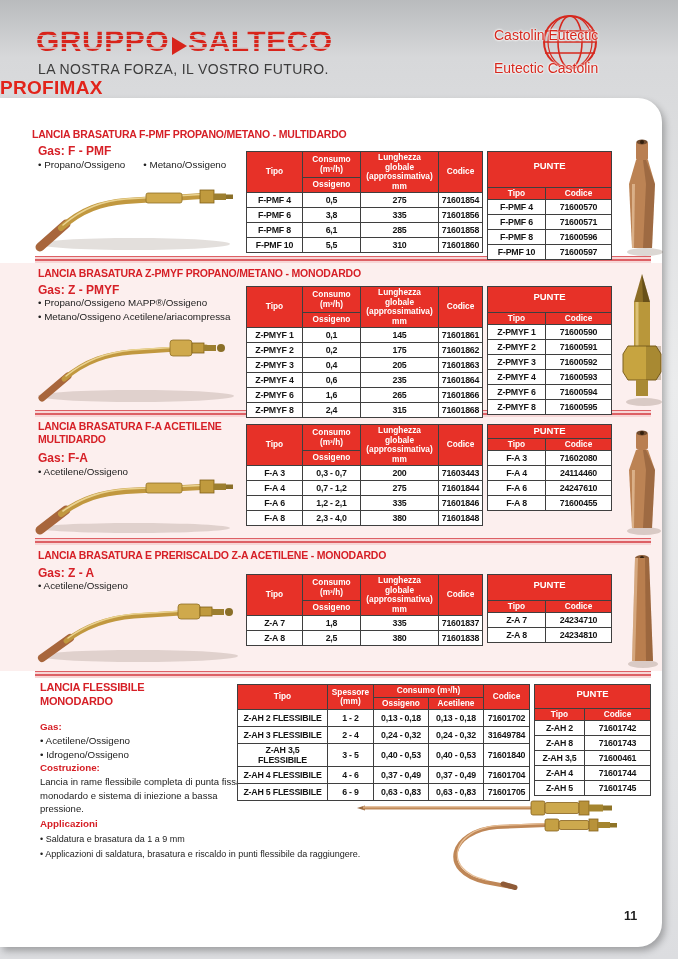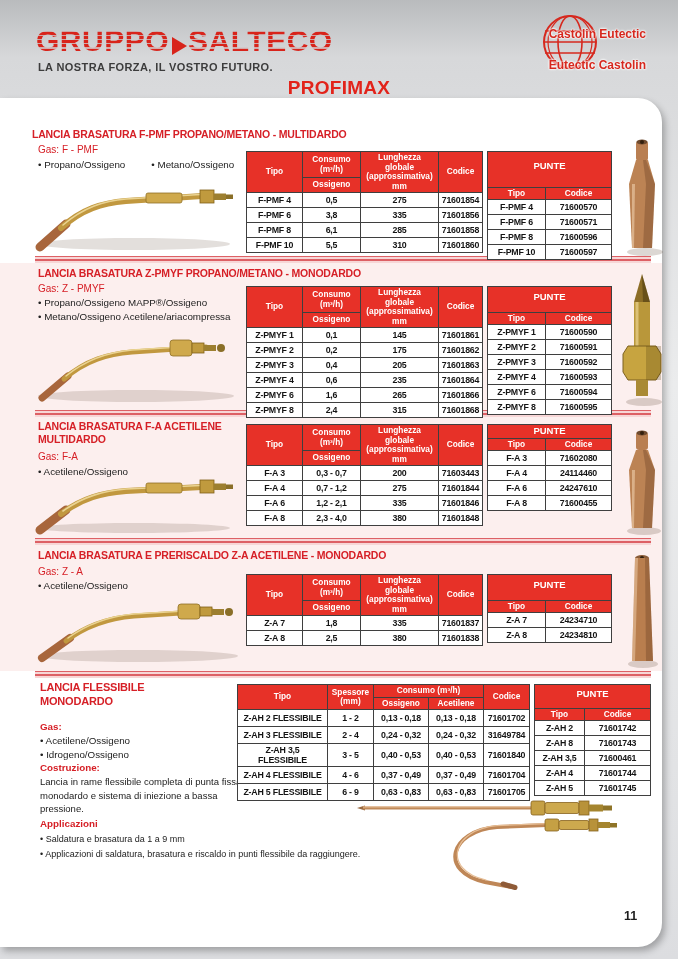--- a/index.html
+++ b/index.html
@@ -6,40 +6,40 @@
   body{font-family:"Liberation Sans",sans-serif;background:#9fa1a3;}
   .page{position:relative;width:678px;height:959px;overflow:hidden;
     background:linear-gradient(180deg,#b9bbbd 0%,#d7d8da 6%,#ebeced 40%,#e2e3e5 80%,#dcdde0 100%);}
   
   .brand-logo{position:absolute;left:36px;top:24px;white-space:nowrap;}
   .logo-word{font-weight:bold;font-size:30px;letter-spacing:.5px;
     background-image:repeating-linear-gradient(180deg,#d8241b 0 2.8px,rgba(216,36,27,.22) 2.8px 4.1px);
     -webkit-background-clip:text;background-clip:text;color:transparent;display:inline-block;}
   .logo-arrow{display:inline-block;width:0;height:0;border-top:9px solid transparent;
     border-bottom:9px solid transparent;border-left:15px solid #d8241b;margin:0 1px 2px 3px;vertical-align:middle;}
-  .tagline{position:absolute;left:38px;top:61px;font-size:11px;font-weight:bold;color:#3c3c3c;letter-spacing:.4px;}
-  .profimax{position:absolute;left:0;top:77px;width:678px;text-align:center;
+  .tagline{position:absolute;left:38px;top:61px;font-size:14px;font-weight:normal;color:#3c3c3c;letter-spacing:.4px;}
+  .profimax{position:absolute;left:0;top:77px;width:678px;
     font-size:19px;font-weight:bold;color:#e2231a;letter-spacing:.3px;}
   .castolin{position:absolute;left:494px;top:12px;width:152px;height:68px;}
   .castolin svg{position:absolute;left:46px;top:0;}
-  .cast-line{position:relative;font-weight:bold;font-size:12px;color:#d6281e;text-align:right;
+  .cast-line{position:relative;font-weight:normal;font-size:14px;color:#d6281e;text-align:left;
     text-shadow:0 0 2px #fff,0 0 2px #fff,0 0 3px #fff;line-height:1;}
   .cast-line.l1{margin-top:16px;}
   .cast-line.l2{margin-top:19px;}
   
   .panel{position:absolute;left:0;top:98px;width:662px;height:849px;background:#ffffff;
     border-radius:0 24px 24px 0;box-shadow:3px 4px 7px rgba(0,0,0,.28);}
   .pink-band{position:absolute;left:0;top:263px;width:662px;height:408px;background:#fcefee;}
   .divider{position:absolute;left:35px;width:616px;height:7px;
     background:repeating-linear-gradient(180deg,#dd6065 0 1.4px,#f7d6d6 1.4px 3.3px);}
   
   .sec-title{position:absolute;font-size:10.5px;font-weight:bold;color:#d62027;letter-spacing:-.2px;line-height:1.25;}
-  .gas-line{position:absolute;font-size:10px;font-weight:normal;color:#d62027;}
+  .gas-line{position:absolute;font-size:12px;font-weight:bold;color:#d62027;}
   .bullets{position:absolute;font-size:9.8px;color:#222;line-height:13.5px;}
-  .bullets.row{display:flex;gap:26px;}
+  .bullets.row{display:flex;gap:18px;}
   .red-label{position:absolute;font-size:9.8px;font-weight:bold;color:#d62027;}
   .body-text{position:absolute;font-size:9.5px;color:#222;line-height:13.5px;}
   
   table{position:absolute;border-collapse:collapse;background:#fff;table-layout:fixed;}
   th,td{border:1px solid #3f3f3f;text-align:center;vertical-align:middle;padding:1px 2px;overflow:hidden;}
   th{background:#e73128;color:#fff;font-weight:bold;font-size:8.3px;line-height:1.15;}
   td{font-size:8.8px;font-weight:bold;color:#141414;letter-spacing:-.2px;}
   .spec td{height:12px;}
   .spec5 td{height:14px;}
   .punte td{height:12px;}

